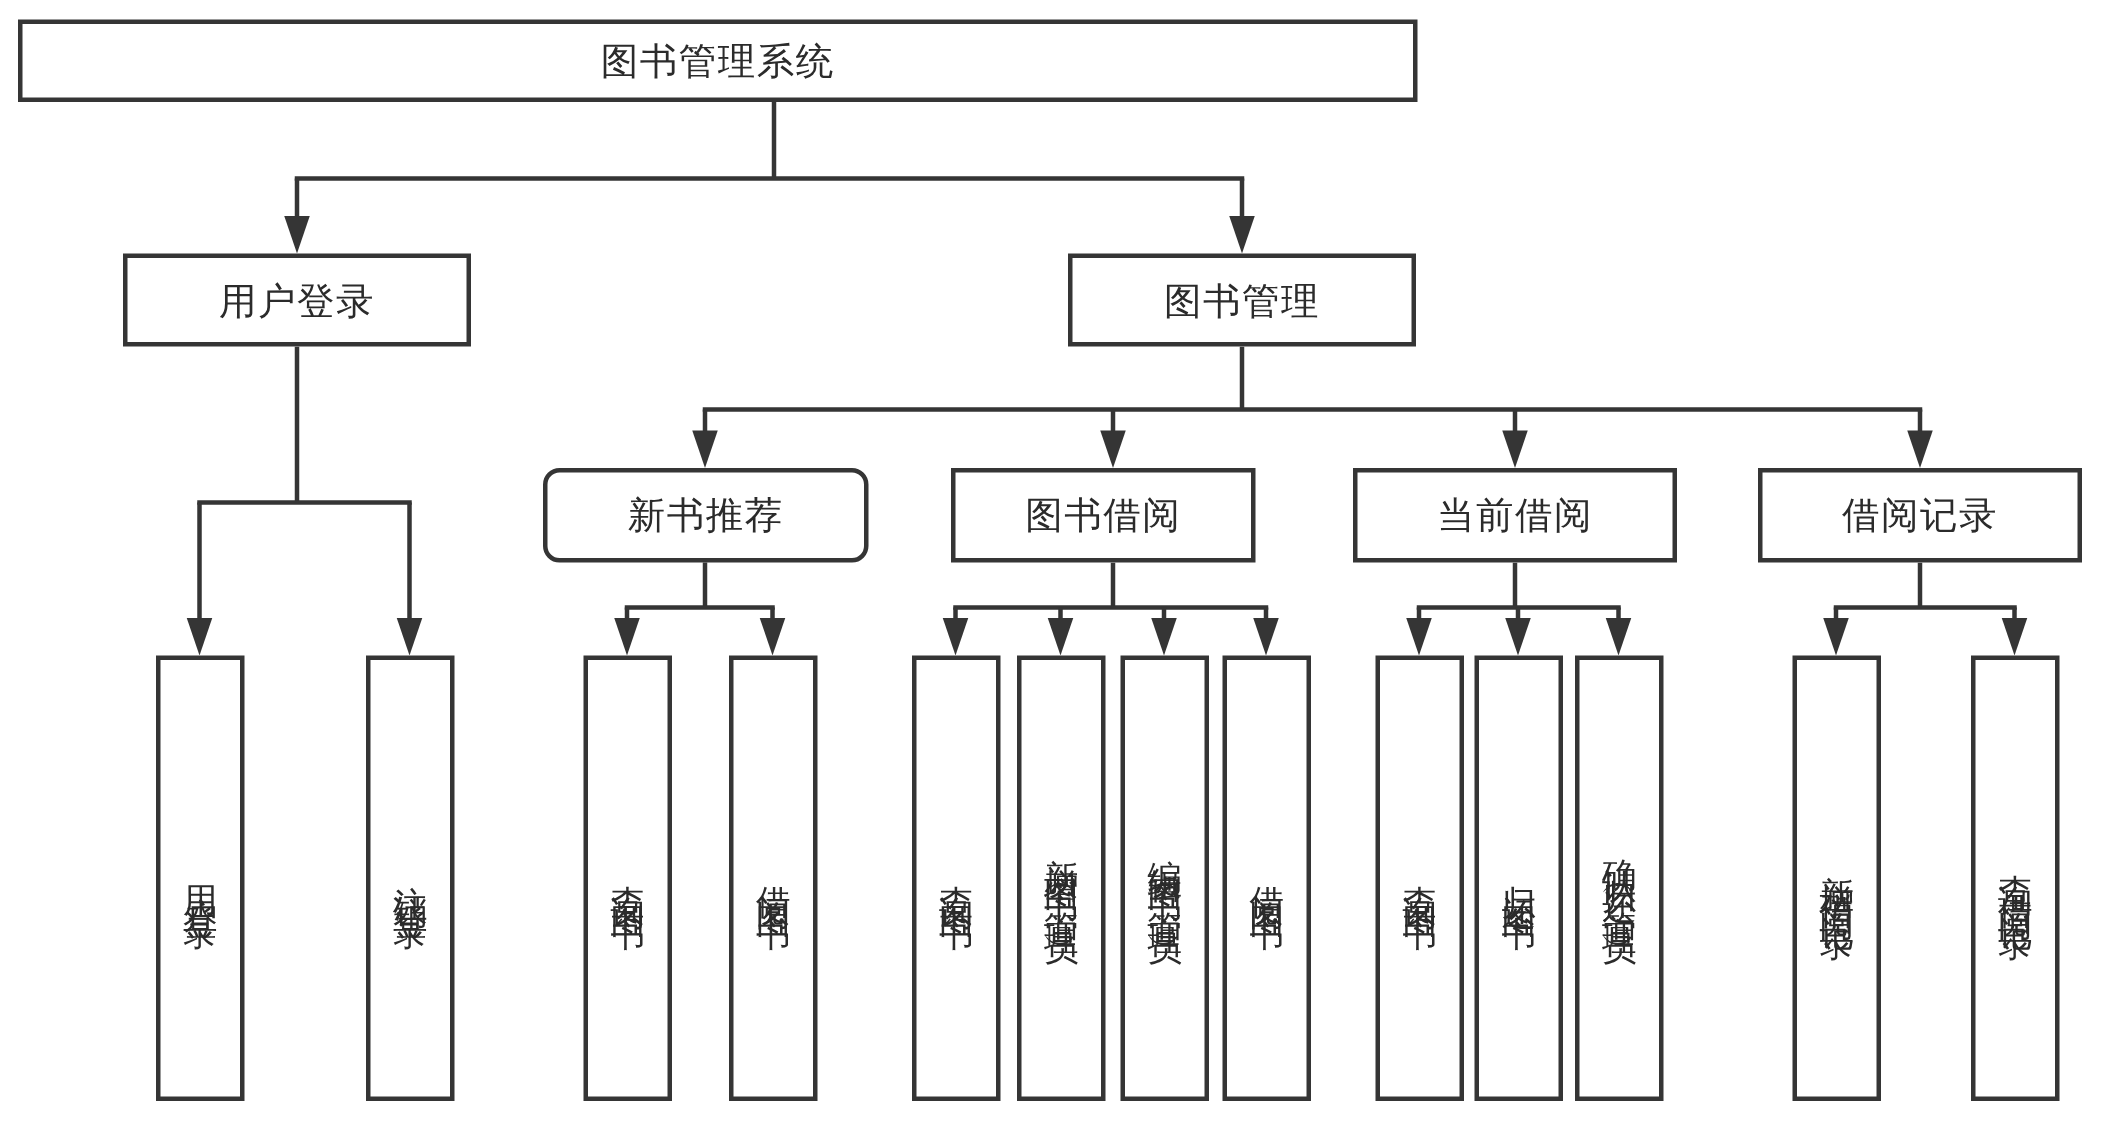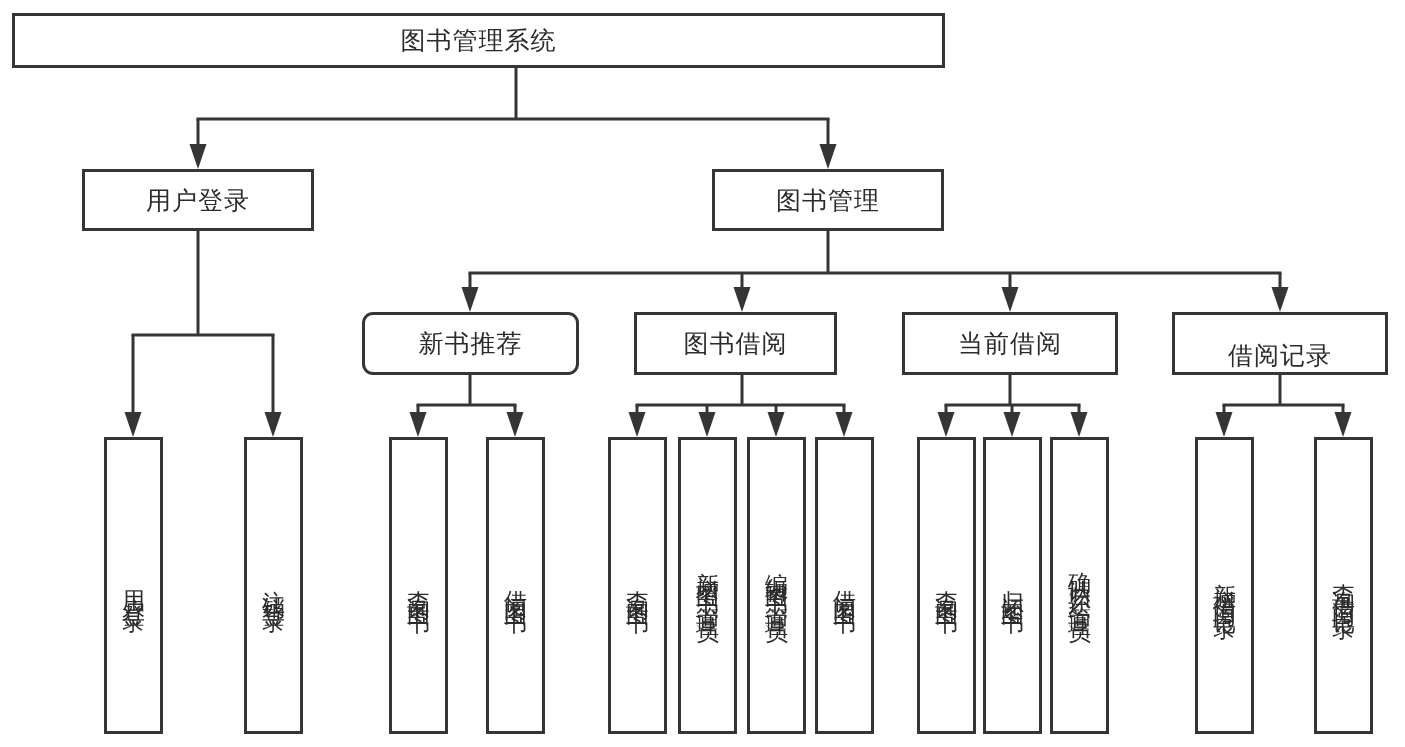--- a/index.html
+++ b/index.html
@@ -104,21 +104,21 @@
 
   <div class="node hbox" style="left:362px;top:312px;width:217px;height:63px;border-radius:11px;">
     <span class="node-label">新书推荐</span>
   </div>
   <div class="node hbox" style="left:634px;top:312px;width:203px;height:63px;">
     <span class="node-label">图书借阅</span>
   </div>
   <div class="node hbox" style="left:902px;top:312px;width:216px;height:63px;">
     <span class="node-label">当前借阅</span>
   </div>
-  <div class="node hbox" style="left:1172px;top:312px;width:216px;height:63px;align-items:flex-end;">
+  <div class="node hbox" style="left:1172px;top:312px;width:216px;height:63px;">
     <span class="node-label">借阅记录</span>
   </div>
 
   <div class="node leaf" style="left:104px;top:437px;width:59px;height:297px;">
     <span class="node-label">用户登录</span>
   </div>
   <div class="node leaf" style="left:244px;top:437px;width:59px;height:297px;">
     <span class="node-label">注销登录</span>
   </div>
 

